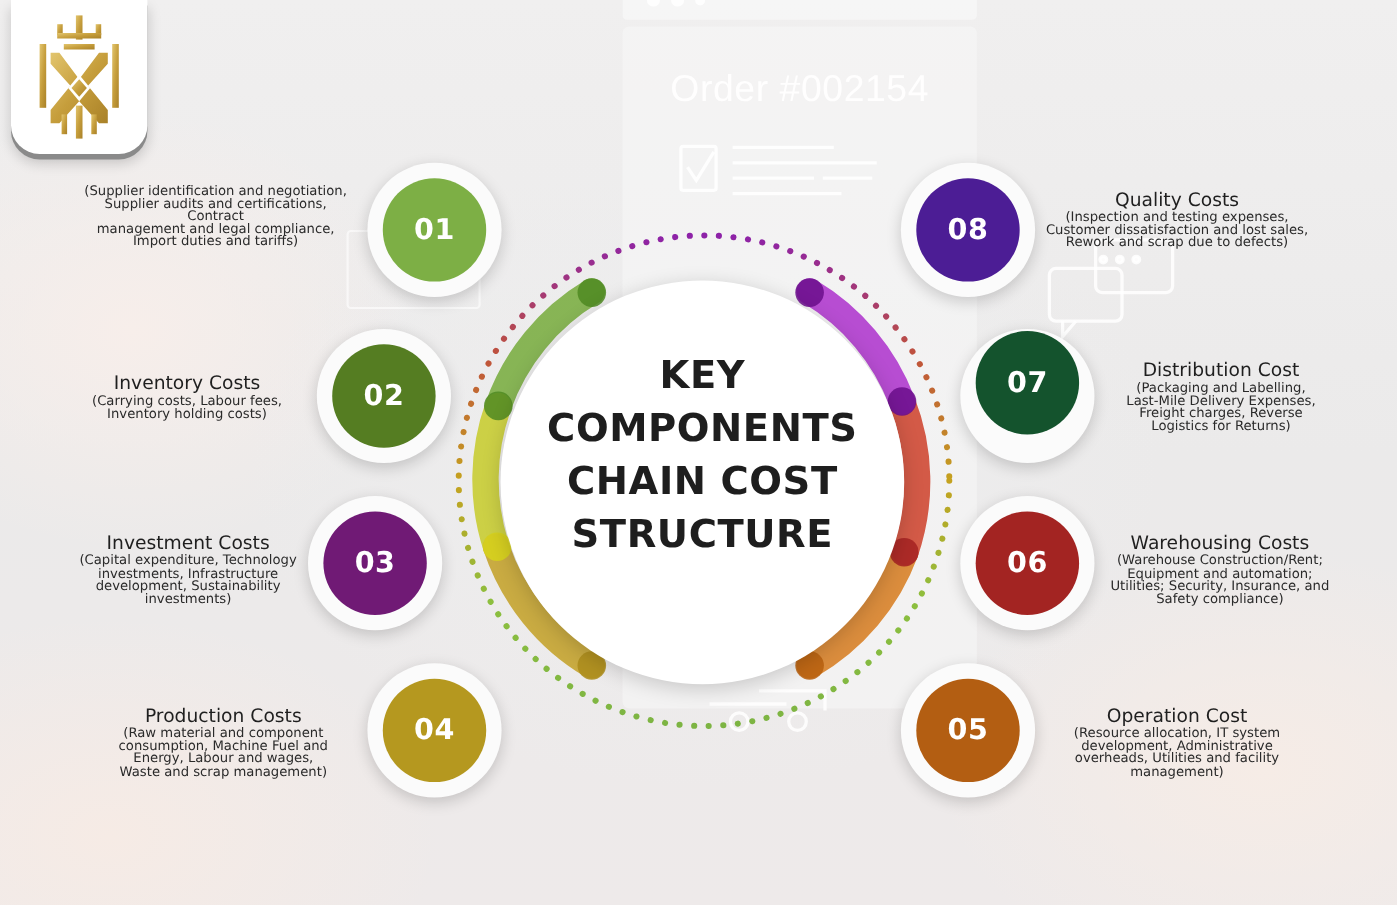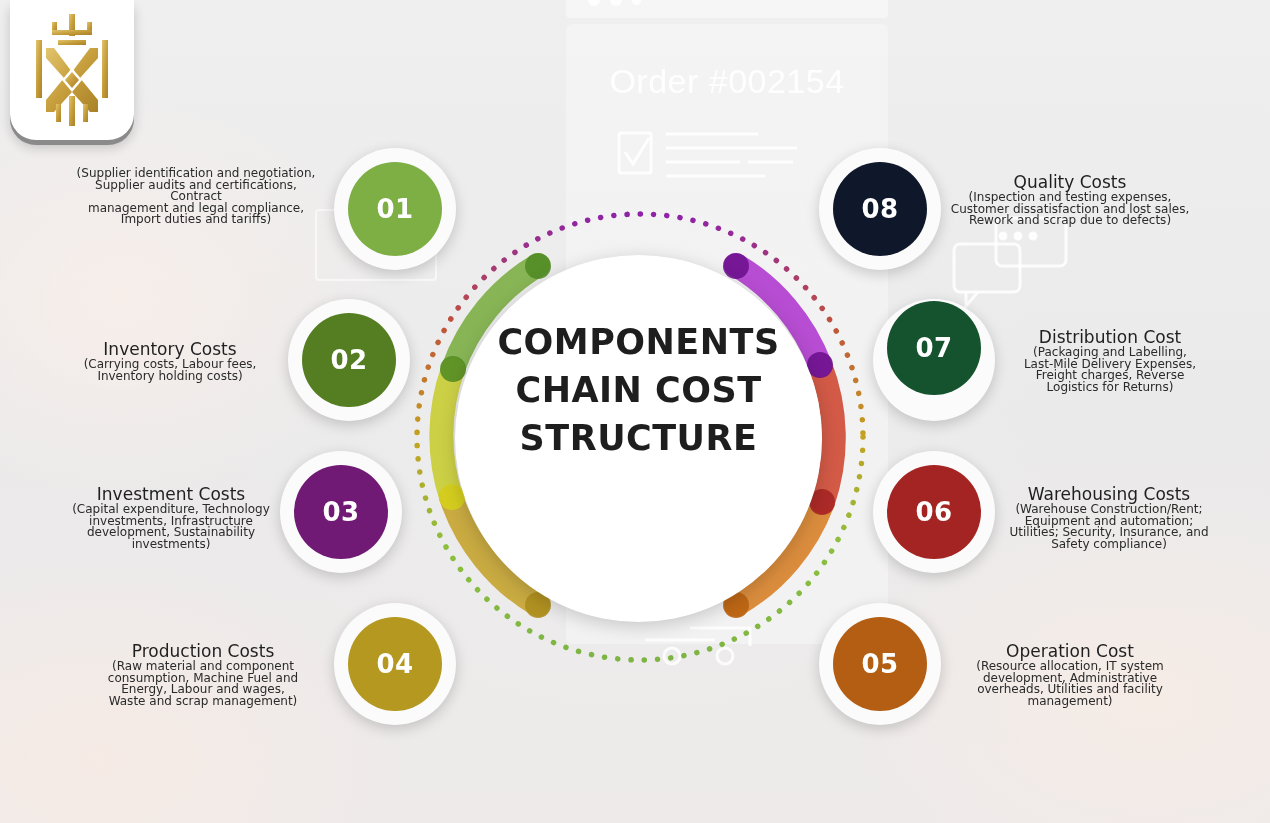--- a/index.html
+++ b/index.html
@@ -158,20 +158,21 @@
     <circle cx="538" cy="605" r="13" fill="#ad8d1c"></circle>
     <circle cx="736" cy="605" r="13" fill="#b9610f"></circle>
     <circle cx="822" cy="502" r="13" fill="#a62222"></circle>
     <circle cx="820" cy="365" r="13" fill="#6b0e8c"></circle>
     <circle cx="736" cy="266" r="13" fill="#6b0e8c"></circle>
   </g>
 </svg>
 
 <div class="center-circle"></div>
 <div class="center-title">
+  <div>KEY</div>
   <div>COMPONENTS</div>
   <div>CHAIN COST</div>
   <div>STRUCTURE</div>
 </div>
 
 <div class="bubble" style="left:334px;top:148px;width:122px;height:122px">
   <div class="bubble-inner" style="left:14px;top:14px;width:94px;height:94px;background:#7daf45">01</div>
 </div>
 <div class="bubble" style="left:288px;top:299px;width:122px;height:122px">
   <div class="bubble-inner" style="left:14px;top:14px;width:94px;height:94px;background:#557d22">02</div>
@@ -185,21 +186,21 @@
 <div class="bubble" style="left:819px;top:603px;width:122px;height:122px">
   <div class="bubble-inner" style="left:14px;top:14px;width:94px;height:94px;background:#b35e12">05</div>
 </div>
 <div class="bubble" style="left:873px;top:451px;width:122px;height:122px">
   <div class="bubble-inner" style="left:14px;top:14px;width:94px;height:94px;background:#a32422">06</div>
 </div>
 <div class="bubble" style="left:873px;top:299px;width:122px;height:122px">
   <div class="bubble-inner" style="left:14px;top:2px;width:94px;height:94px;background:#14532d">07</div>
 </div>
 <div class="bubble" style="left:819px;top:148px;width:122px;height:122px">
-  <div class="bubble-inner" style="left:14px;top:14px;width:94px;height:94px;background:#0f172a">08</div>
+  <div class="bubble-inner" style="left:14px;top:14px;width:94px;height:94px;background:#4c1d95">08</div>
 </div>
 
 <div class="label" style="left:76px;top:168px;width:240px">
   <div class="desc">(Supplier identification and negotiation,</div>
   <div class="desc">Supplier audits and certifications, Contract</div>
   <div class="desc">management and legal compliance,</div>
   <div class="desc">Import duties and tariffs)</div>
 </div>
 
 <div class="label" style="left:70px;top:340px;width:200px">

